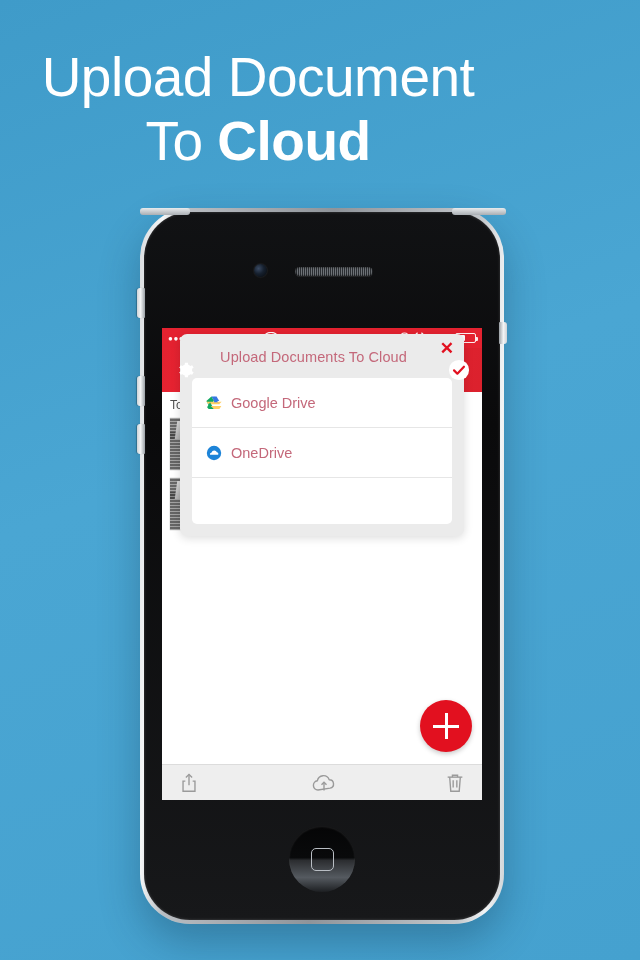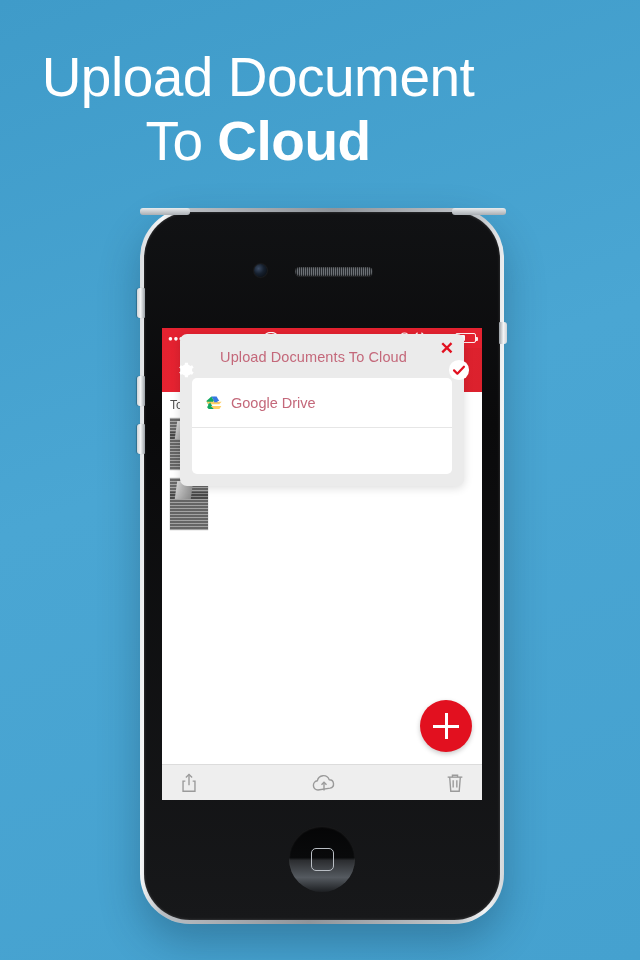--- a/index.html
+++ b/index.html
@@ -290,20 +290,29 @@
                   <path d="M1.1 12.2 L4.0 7.2 L8.0 14.1 L2.6 14.1 Z" fill="#11a861"></path>
                   <path d="M8.0 14.1 L13.4 14.1 L15.3 10.9 L4.6 10.9 Z" fill="#ffcf63"></path>
                   <path d="M8.6 1.6 L14.8 12.0 L12.1 7.2 L8.0 7.2 Z" fill="#3777e3"></path>
                 </svg>
               </span>
               <span class="label">Google Drive</span>
             </div>
 
 
 
+            <div class="service-row">
+              <span class="svc-icon">
+                <svg width="16" height="16" viewBox="0 0 16 16">
+                  <circle cx="8" cy="8" r="7.2" fill="#1d84d8"></circle>
+                  <path d="M4.0 9.8 a1.9 1.9 0 0 1 1.6-2.3 a2.8 2.8 0 0 1 5.3-0.3 a1.7 1.7 0 0 1 1.2 2.6 z" fill="#ffffff"></path>
+                </svg>
+              </span>
+              <span class="label">OneDrive</span>
+            </div>
 
             <div class="service-row empty-row"></div>
           </div>
         </div>
       </div>
 
       <div id="fab">
         <span class="plus-h"></span>
         <span class="plus-v"></span>
       </div>

